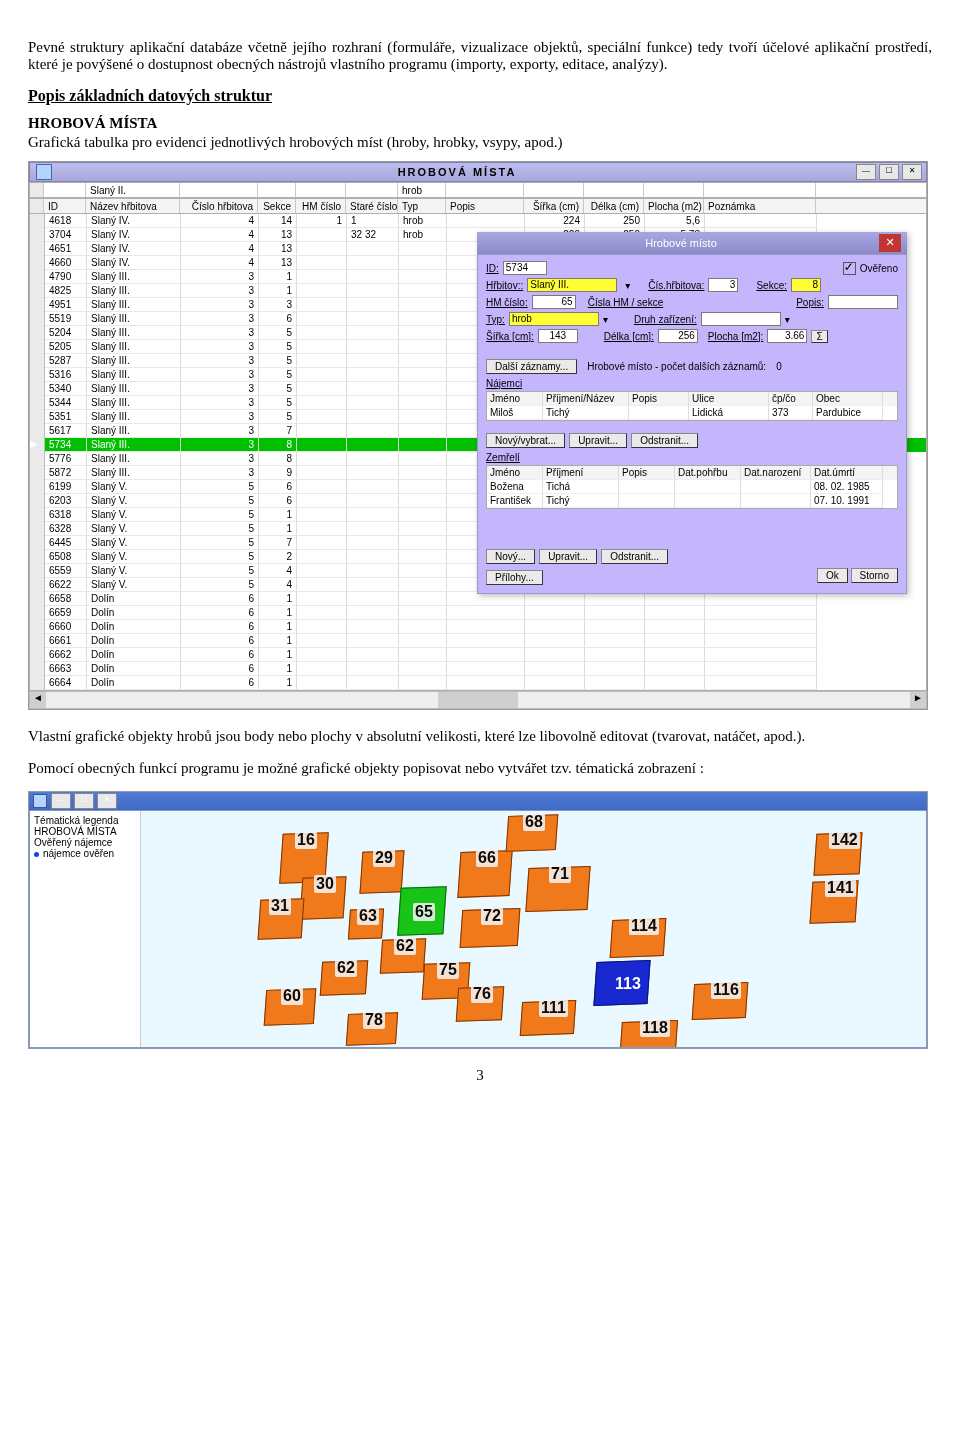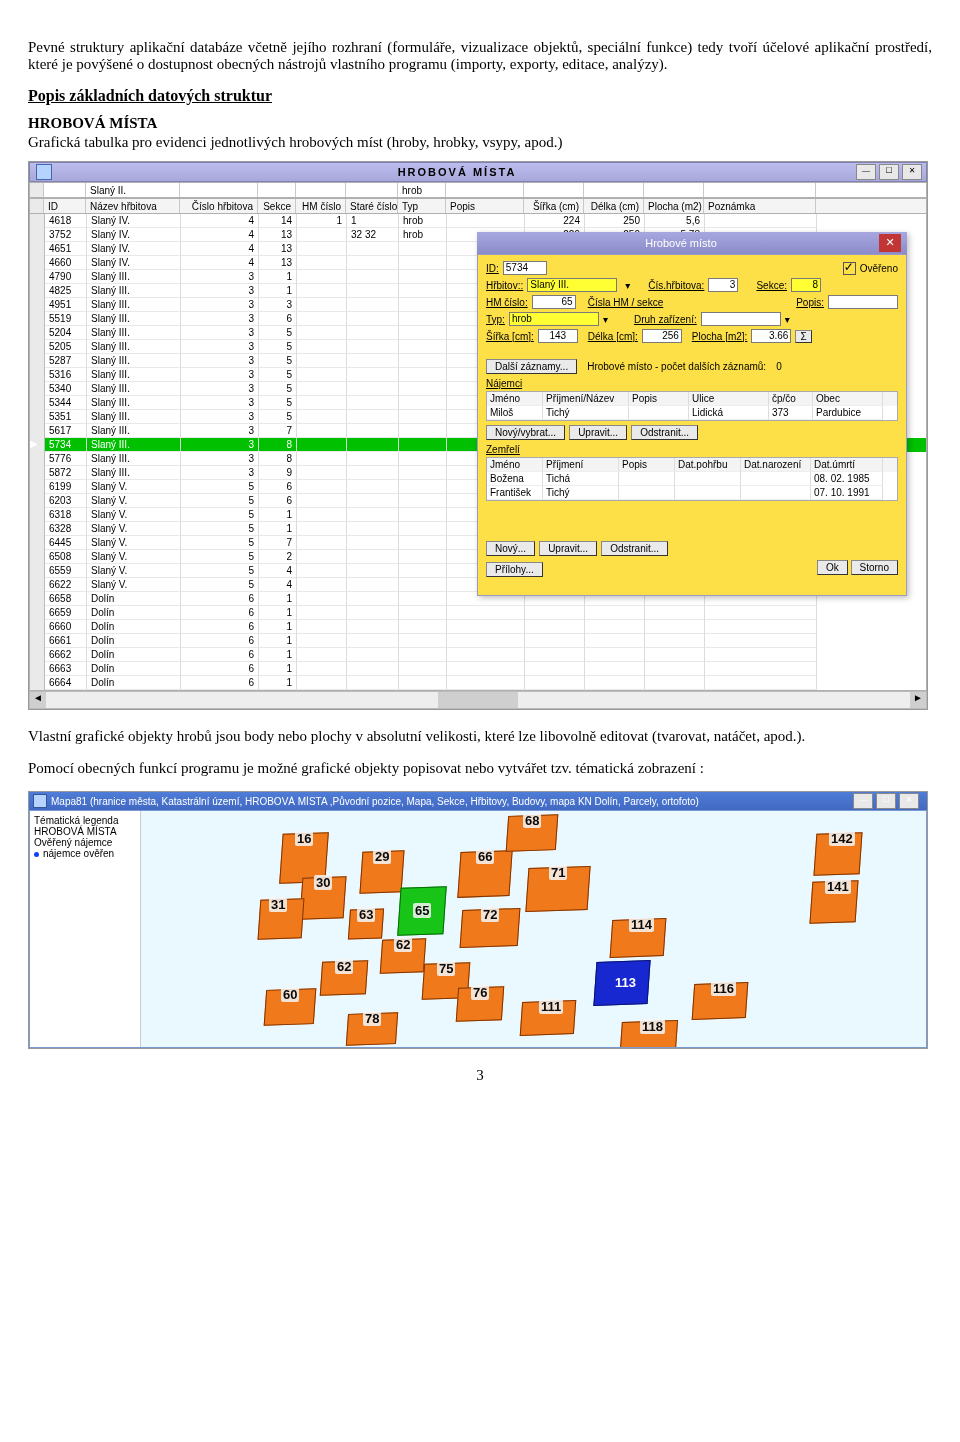--- a/index.html
+++ b/index.html
@@ -50,21 +50,21 @@
   .c-sirka { width: 60px; text-align: right; }
   .c-delka { width: 60px; text-align: right; }
   .c-plocha{ width: 60px; text-align: right; }
   .c-pozn  { width: 112px; }
 
   
   .dialog-wrap { position: absolute; top: 70px; right: 20px; width: 430px; box-shadow: 2px 2px 6px rgba(0,0,0,.25); }
   .dlg-title { display: flex; align-items: center; height: 22px; background: linear-gradient(#a7a7e0,#8b8bc9); color:#fff; font-size:11px; padding: 0 6px; }
   .dlg-title .dlg-text { flex:1; text-align:center; }
   .dlg-close { width: 22px; height: 18px; background: #c13535; color:#fff; text-align:center; line-height: 16px; cursor:pointer; }
-  .dlg-body { background: #fde047; border: 1px solid #9a9ac6; padding: 6px 8px 18px; }
+  .dlg-body { background: #c4b5fd; border: 1px solid #9a9ac6; padding: 6px 8px 8px; }
   .dlg-row { display: flex; align-items: center; gap: 4px; margin-bottom: 3px; }
   .lbl { font-size: 10px; text-decoration: underline; white-space: nowrap; }
   .lbln { font-size: 10px; white-space: nowrap; }
   .inp { border: 1px solid #7a7a7a; background: #fff; height: 14px; padding: 0 2px; font-size:10px; box-sizing: border-box; }
   .inp.yellow { background: #ffff33; }
   .btn { border: 1px outset #888; background: #eaeaea; font-size:10px; padding: 1px 8px; cursor:pointer; }
   .chk { width:11px; height:11px; border:1px solid #555; display:inline-block; position:relative; }
   .chk.checked::after { content:"✓"; position:absolute; top:-3px; left:0; font-size:12px; }
 
   .dlg-table { border:1px solid #aaa; background:#fff; margin-top:2px; }
@@ -80,21 +80,21 @@
   .maptitle .m-icon { width:12px; height:12px; background:#b6d2ff; border:1px solid #335599; margin-right:4px; }
   .maptitle .m-text { flex:1; white-space:nowrap; overflow:hidden; text-overflow:ellipsis; }
   .mapbody { display:flex; height:236px; background:#fff; border:1px solid #7a9ad0; }
   .legend { width:102px; background:#fff; border-right:1px solid #ccc; padding:4px; font-size:10px; }
   .legend .legtitle { font-weight: normal; }
   .legend .dot { width:5px; height:5px; border-radius:50%; background:#1040ff; display:inline-block; margin-right:4px; }
   .canvas { flex:1; position:relative; background:#eaf8ff; overflow:hidden; }
   .parcel { position:absolute; background:#f07a1b; border:1px solid #803400; transform: skew(-6deg, 0deg) rotate(-2deg); }
   .parcel.green { background:#18c418; border-color:#0a6a0a; }
   .parcel.blue { background:#1828d0; border-color:#0a1470; color:#fff; }
-  .plabel { position:absolute; font-size:13px; font-weight:bold; color:#0a0a0a; background:rgba(244,244,244,0.85); padding:0 2px; border-radius:2px;text-align:center; }
+  .plabel { position:absolute; font-size:16px; font-weight:bold; color:#0a0a0a; background:rgba(244,244,244,0.85); padding:0 2px; border-radius:2px;text-align:center; }
   .plabel.white { color:#fff; background:transparent; }
 
 </style>
 </head>
 <body>
 
 <p class="para">Pevné struktury aplikační databáze včetně jejího rozhraní (formuláře, vizualizace objektů, speciální funkce) tedy tvoří účelové aplikační prostředí, které je povýšené o dostupnost obecných nástrojů vlastního programu (importy, exporty, editace, analýzy).</p>
 
 <div class="section-title">Popis základních datových struktur</div>
 
@@ -156,21 +156,21 @@
         <div class="cell c-stare">1</div>
         <div class="cell c-typ">hrob</div>
         <div class="cell c-popis"></div>
         <div class="cell c-sirka">224</div>
         <div class="cell c-delka">250</div>
         <div class="cell c-plocha">5,6</div>
         <div class="cell c-pozn"></div>
       </div>
       <div class="row">
         <div class="rowsel"></div>
-        <div class="cell c-id">3752</div>
+        <div class="cell c-id">3704</div>
         <div class="cell c-name">Slaný IV.</div>
         <div class="cell c-ch">4</div>
         <div class="cell c-sek">13</div>
         <div class="cell c-hm"></div>
         <div class="cell c-stare">32 32</div>
         <div class="cell c-typ">hrob</div>
         <div class="cell c-popis"></div>
         <div class="cell c-sirka">229</div>
         <div class="cell c-delka">250</div>
         <div class="cell c-plocha">5,73</div>
@@ -701,21 +701,21 @@
         <span class="inp yellow" style="width:90px">hrob</span>
         <span class="lbln">▾</span>
         <span style="width:18px"></span>
         <span class="lbl">Druh zařízení:</span>
         <span class="inp" style="width:80px"></span>
         <span class="lbln">▾</span>
       </div>
       <div class="dlg-row">
         <span class="lbl">Šířka [cm]:</span>
         <span class="inp" style="width:40px;text-align:center">143</span>
-        <span class="lbl" style="margin-left:6px">Délka [cm]:</span>
+        <span class="lbl" style="margin-left:22px">Délka [cm]:</span>
         <span class="inp" style="width:40px;text-align:right">256</span>
         <span class="lbl" style="margin-left:6px">Plocha [m2]:</span>
         <span class="inp" style="width:40px;text-align:right">3.66</span>
         <span class="btn" style="padding:0 4px">Σ</span>
       </div>
       <div class="dlg-row" style="margin-top:16px">
         <span class="btn">Další záznamy...</span>
         <span class="lbl" style="margin-left:6px;text-decoration:none">Hrobové místo - počet dalších záznamů:</span>
         <span class="lbln" style="margin-left:6px">0</span>
       </div>
@@ -732,21 +732,21 @@
         </div>
         <div class="drow">
           <div class="dcell" style="width:56px">Miloš</div>
           <div class="dcell" style="width:86px">Tichý</div>
           <div class="dcell" style="width:60px"></div>
           <div class="dcell" style="width:80px">Lidická</div>
           <div class="dcell" style="width:44px">373</div>
           <div class="dcell" style="width:70px">Pardubice</div>
         </div>
       </div>
-      <div class="dlg-row" style="margin-top:4px">
+      <div class="dlg-row" style="margin-top:12px">
         <span class="btn">Nový/vybrat...</span>
         <span class="btn">Upravit...</span>
         <span class="btn">Odstranit...</span>
       </div>
 
       <div class="lbl" style="margin-top:4px">Zemřelí</div>
       <div class="dlg-table" id="zem-table">
         <div class="drow dhdr">
           <div class="dcell" style="width:56px">Jméno</div>
           <div class="dcell" style="width:76px">Příjmení</div>
@@ -790,21 +790,20 @@
     </div>
   </div>
 </div>
 
 <p class="para">Vlastní grafické objekty hrobů jsou body nebo plochy v absolutní velikosti, které lze libovolně editovat (tvarovat, natáčet, apod.).</p>
 <p class="para">Pomocí obecných funkcí programu je možné grafické objekty popisovat nebo vytvářet tzv. tématická zobrazení :</p>
 
 <div class="figure mapwin" style="width:898px">
   <div class="maptitle">
     <span class="m-icon"></span>
-    <span class="m-text">Mapa81 (hranice města, Katastrální území, HROBOVÁ MÍSTA ,Původní pozice, Mapa, Sekce, Hřbitovy, Budovy, mapa KN Dolín, Parcely, ortofoto)</span>
     <div class="winbtns">
       <div class="winbtn">—</div>
       <div class="winbtn">☐</div>
       <div class="winbtn">✕</div>
     </div>
   </div>
   <div class="mapbody">
     <div class="legend">
       <div class="legtitle">Tématická legenda</div>
       <div>HROBOVÁ MÍSTA</div>

